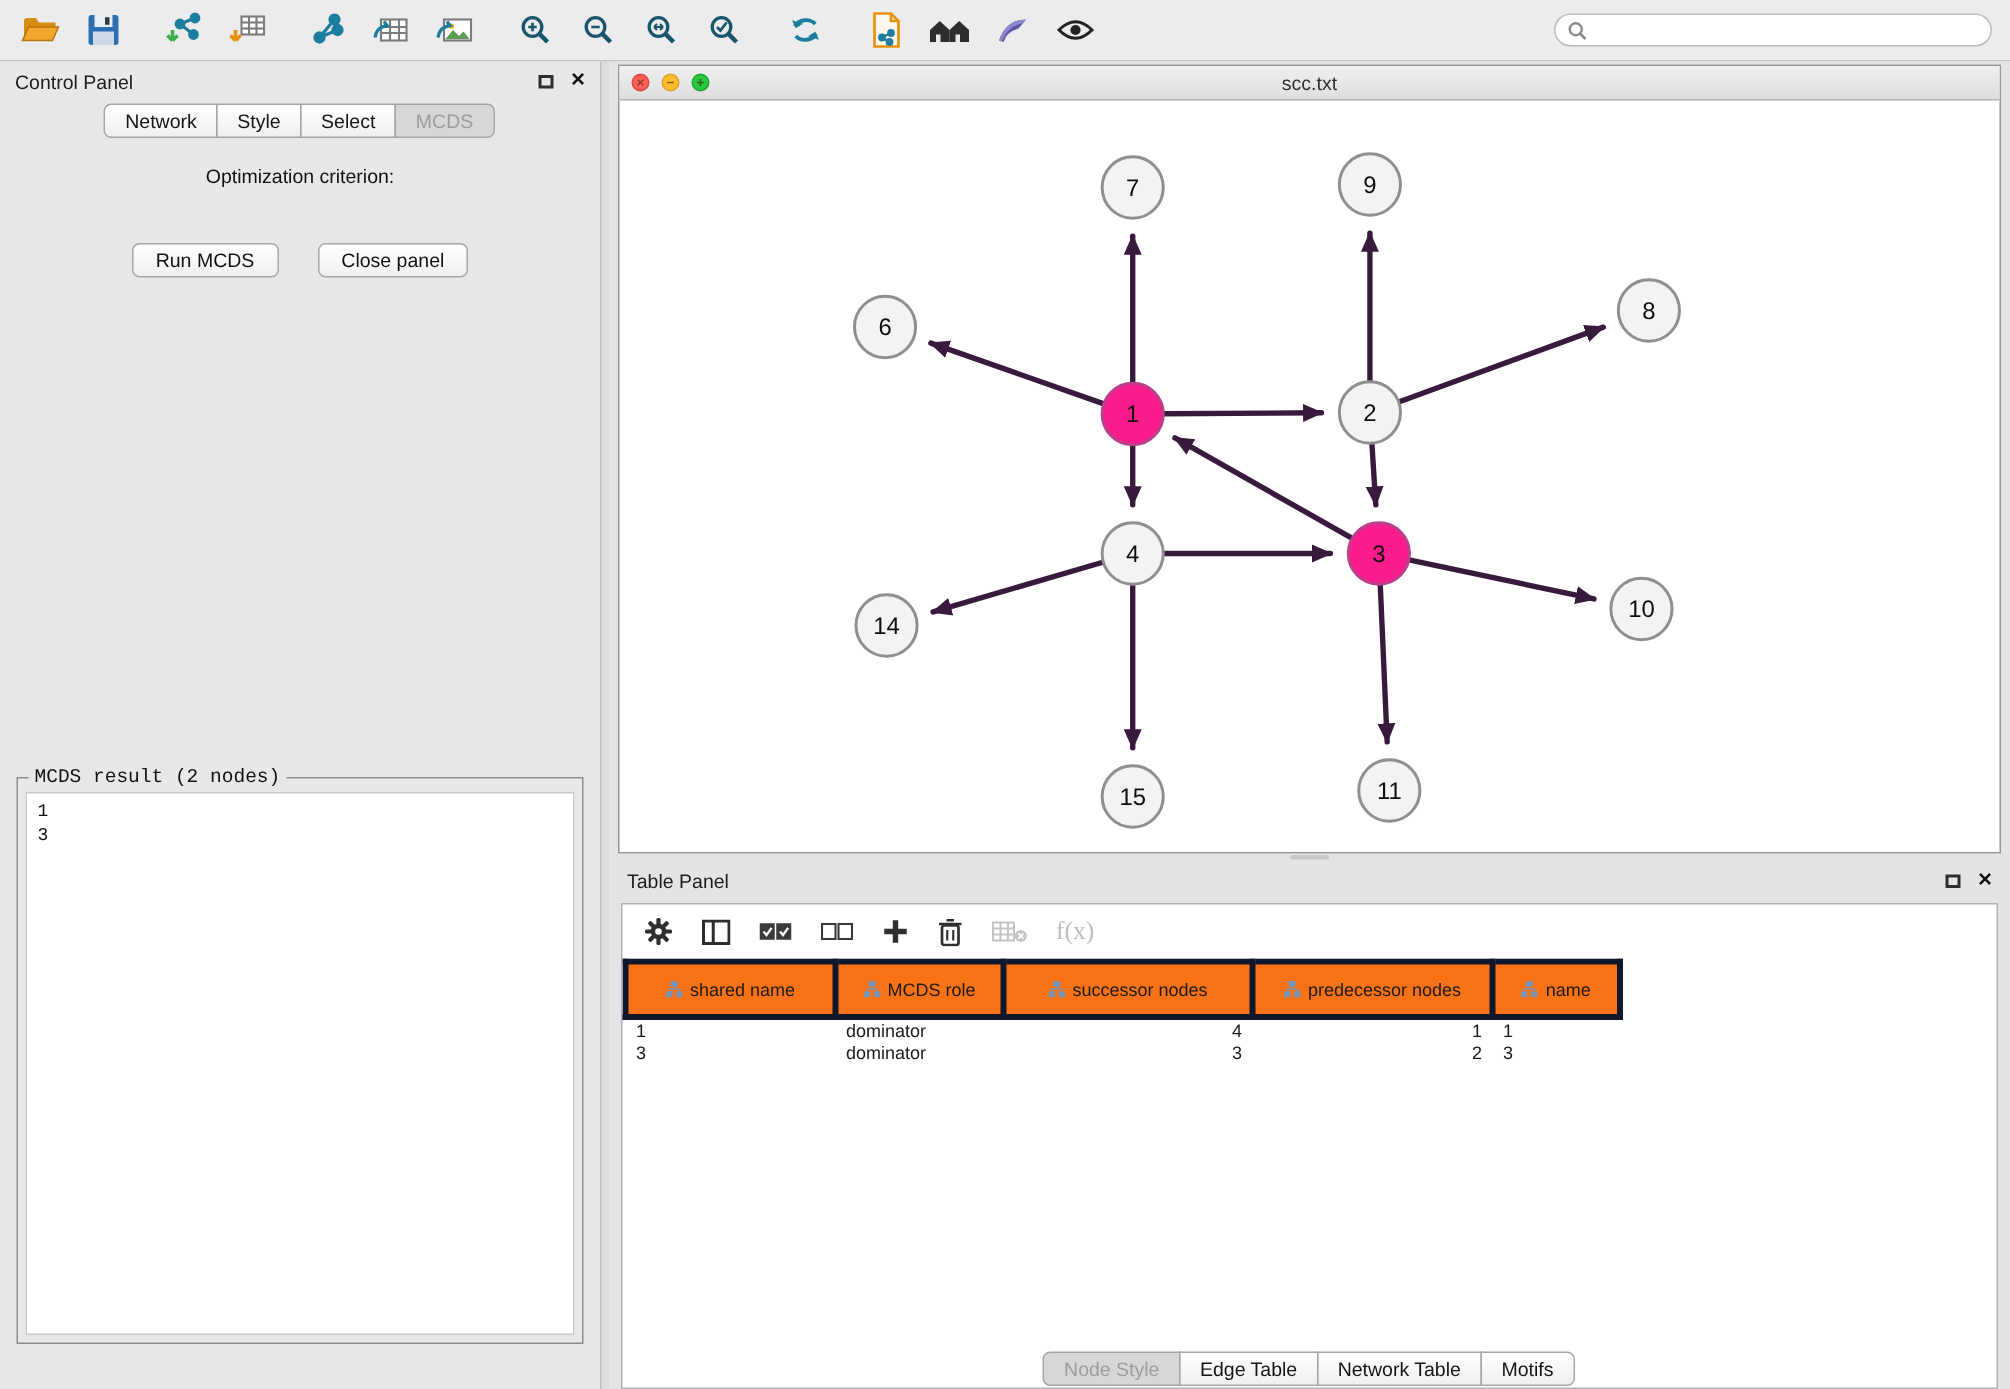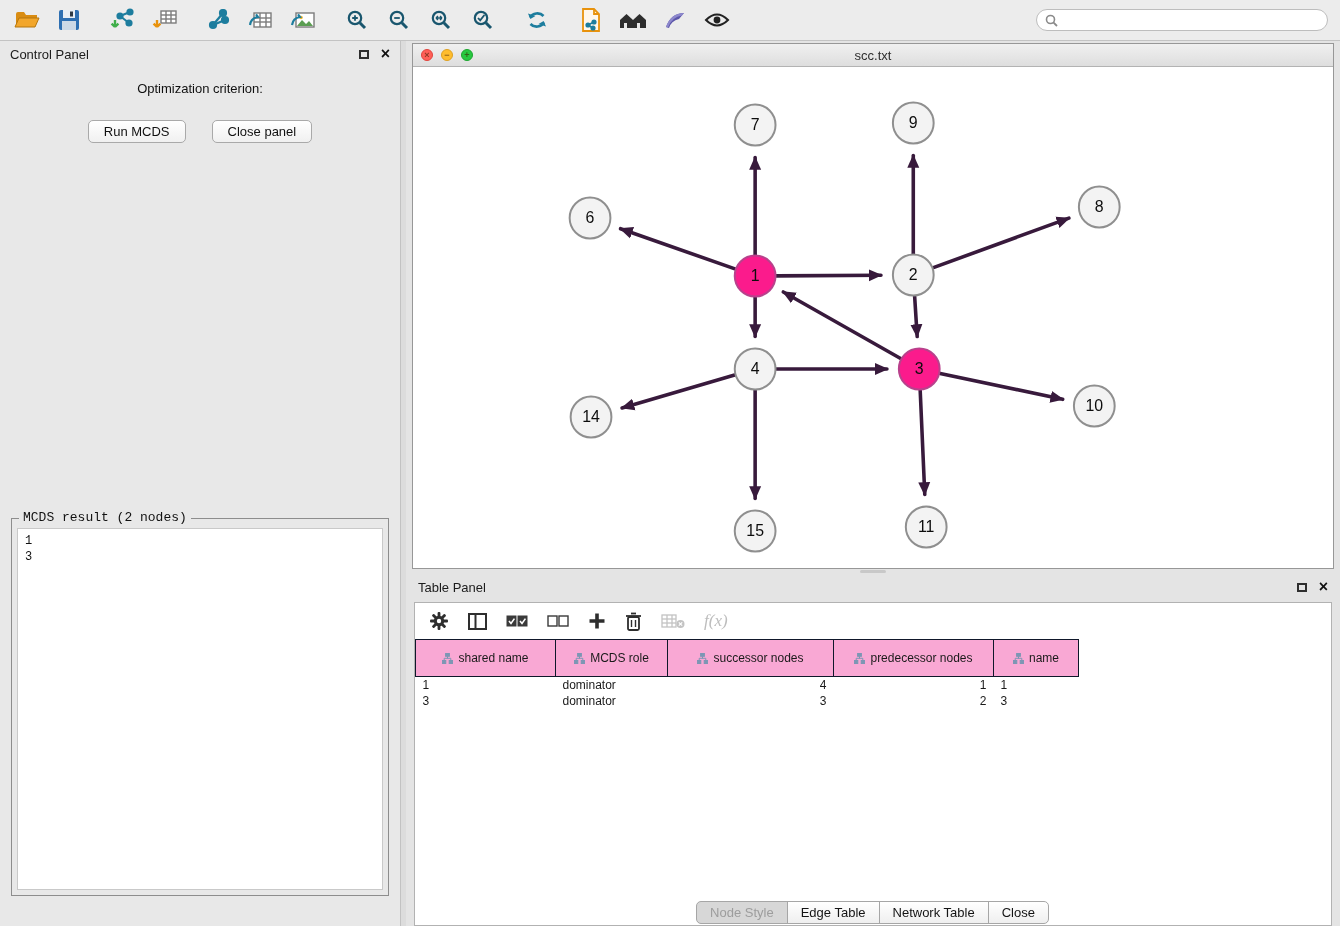--- a/index.html
+++ b/index.html
@@ -39,21 +39,21 @@
   .cp-tabs .tab.active, .tp-tabs .tab.active { background:#d7d7d7; color:#9d9d9d; }
 
   .cp-body { flex:1; display:flex; flex-direction:column; align-items:center; padding:14px 8px 16px; min-height:0; }
   .optlabel { font-size:13px; color:#111; margin-bottom:11px; }
   .dropdown { width:312px; height:24px; border:1px solid #a9a9a9; border-radius:5px; background:#fff;
               display:flex; align-items:center; padding:0 7px; font-size:13px; color:#111; }
   .stepper { margin-left:auto; display:flex; flex-direction:column; gap:2px; padding-right:1px; }
   .stepper i { width:0; height:0; border-left:4px solid transparent; border-right:4px solid transparent; display:block; }
   .stepper .up { border-bottom:5px solid #555; }
   .stepper .dn { border-top:5px solid #555; }
-  .btnrow { display:flex; gap:26px; margin-top:13px; }
+  .btnrow { display:flex; gap:26px; margin-top:26px; }
   .cpbtn { border:1px solid #a9a9a9; border-radius:5px; background:linear-gradient(#ffffff,#f0f0f0);
            padding:3px 15px; font-size:13px; color:#111; }
   .result-group { margin-top:auto; width:378px; height:378px; flex:none; border:1px solid #8d8d8d; position:relative;
                   background:#e8e8e8; margin-bottom:14px;font-family:Liberation Mono, monospace; }
   .result-title { position:absolute; top:-9px; left:7px; background:#e8e8e8; padding:0 4px; font-size:13px; color:#111; }
   .result-box { position:absolute; left:5px; right:5px; top:9px; bottom:5px; background:#fff; border:1px solid #c9c9c9;
                 font-size:12px; padding:4px 7px; line-height:16px; color:#111; overflow:hidden; }
 
   
   .right { flex:1; display:flex; flex-direction:column; background:#e4e4e4; min-width:0; }
@@ -72,24 +72,24 @@
   .graph-area svg { width:100%; height:100%; display:block; }
   .hsplit { height:5px; flex:none; display:flex; align-items:center; justify-content:center; }
   .hsplit i { width:26px; height:3px; background:#c8c8c8; border-radius:2px; }
 
   
   .table-panel { flex:1; display:flex; flex-direction:column; min-height:0; }
   .tp-inner { margin:2px 8px 0 8px; flex:1; border:1px solid #b2b2b2; background:#fff;
               display:flex; flex-direction:column; min-height:0; }
   .tp-toolbar { height:36px; flex:none; display:flex; align-items:center; gap:19px; padding:0 14px; }
   .tpbtn { display:flex; align-items:center; justify-content:center; height:26px; }
-  .fx { font-family:"Liberation Serif", serif; font-style:italic; font-size:17px; color:#bdbdbd; }
+  .fx { font-family:"Liberation Serif", serif; font-size:17px; color:#bdbdbd; }
   .tp-tablewrap { flex:1; overflow:hidden; }
   table.nodetable { border-collapse:collapse; table-layout:fixed; font-size:12px; }
-  table.nodetable th { background:#f9a8d4; border:1px solid #0f172a; font-weight:normal; height:37px; padding:0 4px; }
+  table.nodetable th { background:#f97316; border:4px solid #0f172a; font-weight:normal; height:37px; padding:0 4px; }
   table.nodetable th .hwrap { display:flex; align-items:center; justify-content:center; gap:5px; color:#1a1a1a; }
   table.nodetable td { height:16px; padding:0 7px; color:#1a1a1a; }
   td.num { text-align:right; padding-right:13px; }
   .tp-tabs { height:30px; flex:none; display:flex; align-items:center; justify-content:center; padding-top:5px; }
 
   
   .statusbar { height:30px; flex:none; background:#e9e9e9; border-top:1px solid #c2c2c2;
                display:flex; align-items:center; padding:0 8px; }
   .listbtn { width:28px; height:20px; border:1px solid #a7a7a7; border-radius:4px; background:#f7f7f7;
              display:flex; align-items:center; justify-content:center; }
@@ -265,20 +265,26 @@
 
   <div class="main">
 
     <div class="control-panel">
       <div class="phead">
         <span>Control Panel</span>
         <span class="sp"></span>
         <span class="floatbtn"></span>
         <span class="closebtn">×</span>
       </div>
+      <div class="cp-tabs" id="cp-tabs">
+          <div class="tab">Network</div>
+          <div class="tab">Style</div>
+          <div class="tab">Select</div>
+          <div class="tab active">MCDS</div>
+        </div>
       <div class="cp-body">
         <div class="optlabel">Optimization criterion:</div>
         <div class="btnrow">
           <button class="cpbtn">Run MCDS</button>
           <button class="cpbtn">Close panel</button>
         </div>
         <div class="result-group">
           <span class="result-title">MCDS result (2 nodes)</span>
           <div class="result-box" id="result-box">
               <div>1</div>
@@ -539,21 +545,21 @@
                     <td class="num">2</td>
                     <td>3</td>
                   </tr>
                 </tbody>
             </table>
           </div>
           <div class="tp-tabs" id="tp-tabs">
               <div class="tab active">Node Style</div>
               <div class="tab">Edge Table</div>
               <div class="tab">Network Table</div>
-              <div class="tab">Close</div>
+              <div class="tab">Motifs</div>
             </div>
         </div>
       </div>
     </div>
   </div>
 
 
 </div>
 
 </body></html>

